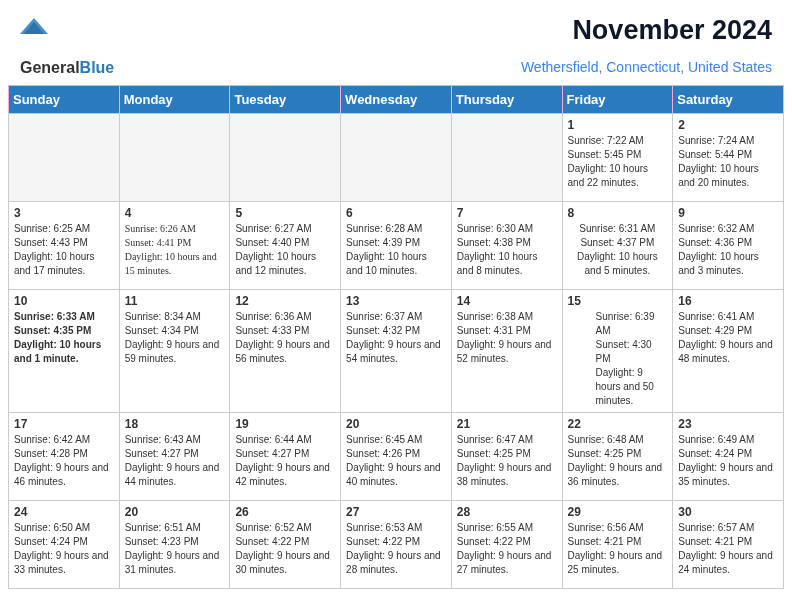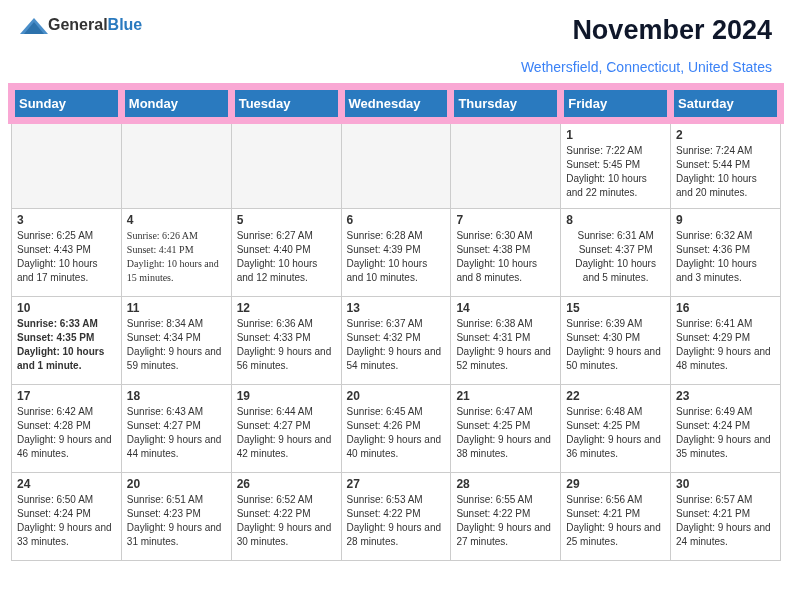--- a/index.html
+++ b/index.html
@@ -11,21 +11,23 @@
       overflow: hidden;
     }
     .header {
       padding: 16px 20px 8px 20px;
       display: flex;
       align-items: flex-start;
       justify-content: space-between;
     }
     .logo {
       display: flex;
+      flex-direction: column;
       align-items: flex-start;
+      gap: 23px;
     }
     .logo-row {
       display: flex;
       align-items: center;
     }
     .title-block {
       text-align: right;
     }
     .month-title {
       font-size: 27px;
@@ -43,21 +45,21 @@
       border-collapse: collapse;
       table-layout: fixed;
     }
     .calendar th {
       background: #2a7abf;
       color: #fff;
       font-size: 13px;
       font-weight: bold;
       padding: 6px 4px;
       text-align: left;
-      border: 7px solid #f9a8d4;
+      border: 1px solid #f9a8d4;
     }
     .calendar td {
       vertical-align: top;
       border: 1px solid #ccc;
       padding: 4px 5px;
       height: 88px;
       font-size: 10.5px;
       color: #333;
       background: #fff;
     }
@@ -207,21 +209,21 @@
 Daylight: 9 hours and 54 minutes.</div>
             </td>
             <td>
               <span class="day-num">14</span>
               <div class="day-info" style="white-space: pre-line;">Sunrise: 6:38 AM
 Sunset: 4:31 PM
 Daylight: 9 hours and 52 minutes.</div>
             </td>
             <td>
               <span class="day-num">15</span>
-              <div class="day-info" style="white-space: pre-line;">Sunrise: 6:39 AM
+              <div class="day-info" style="white-space: pre-line; margin-left: 28px;">Sunrise: 6:39 AM
 Sunset: 4:30 PM
 Daylight: 9 hours and 50 minutes.</div>
             </td>
             <td>
               <span class="day-num">16</span>
               <div class="day-info" style="white-space: pre-line;">Sunrise: 6:41 AM
 Sunset: 4:29 PM
 Daylight: 9 hours and 48 minutes.</div>
             </td>
           </tr>

